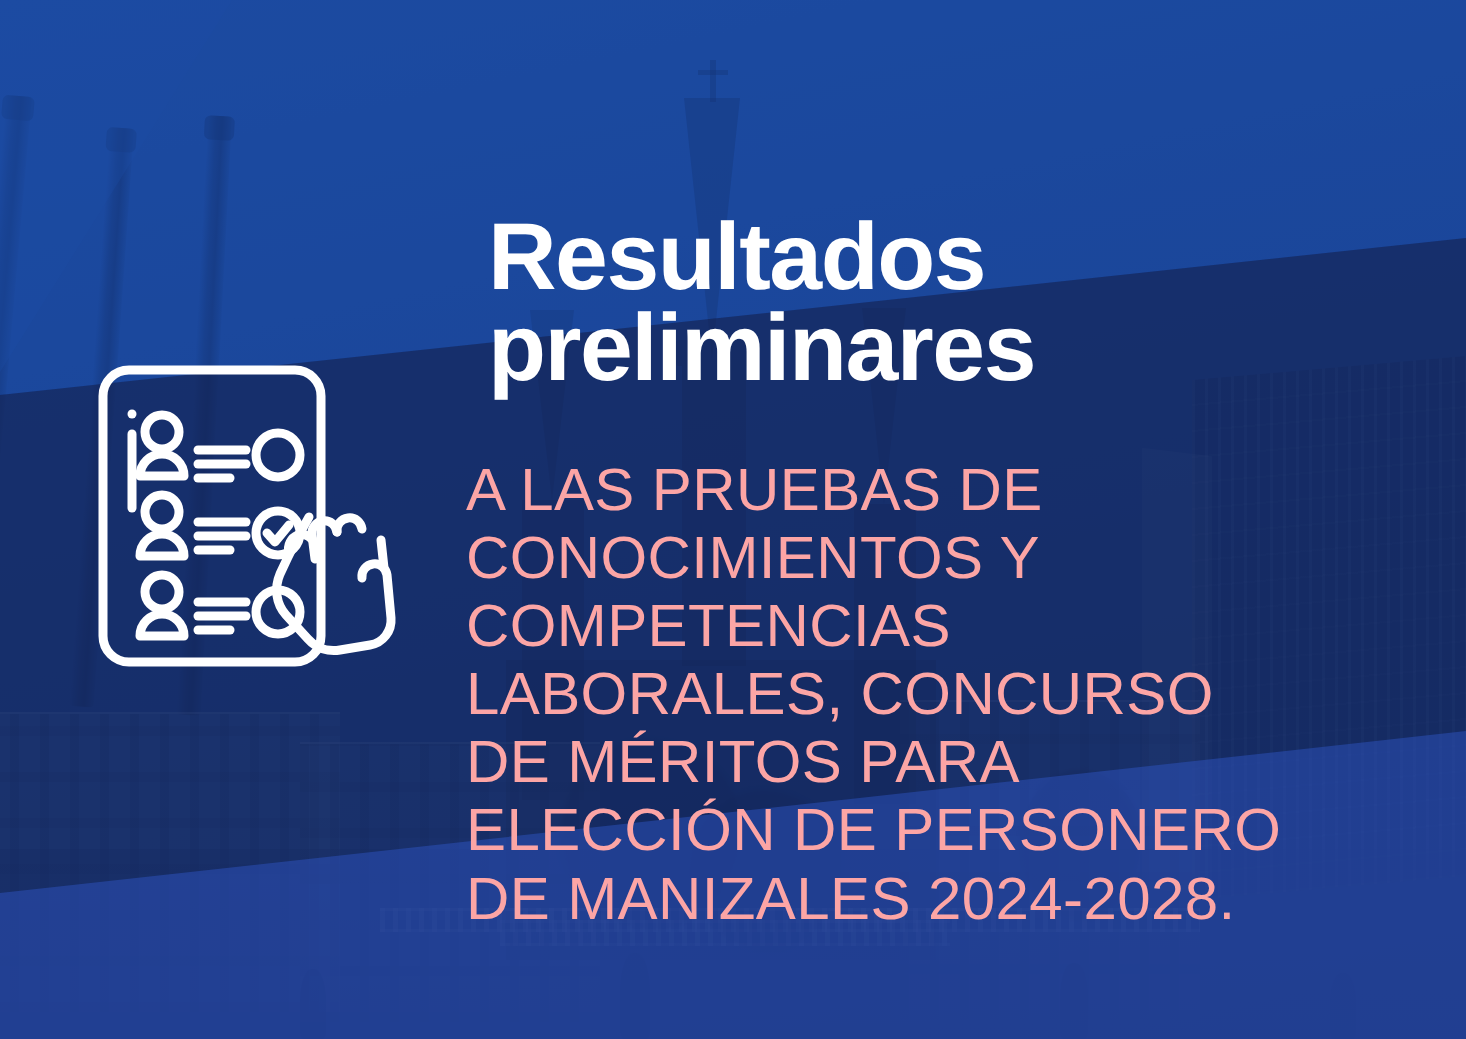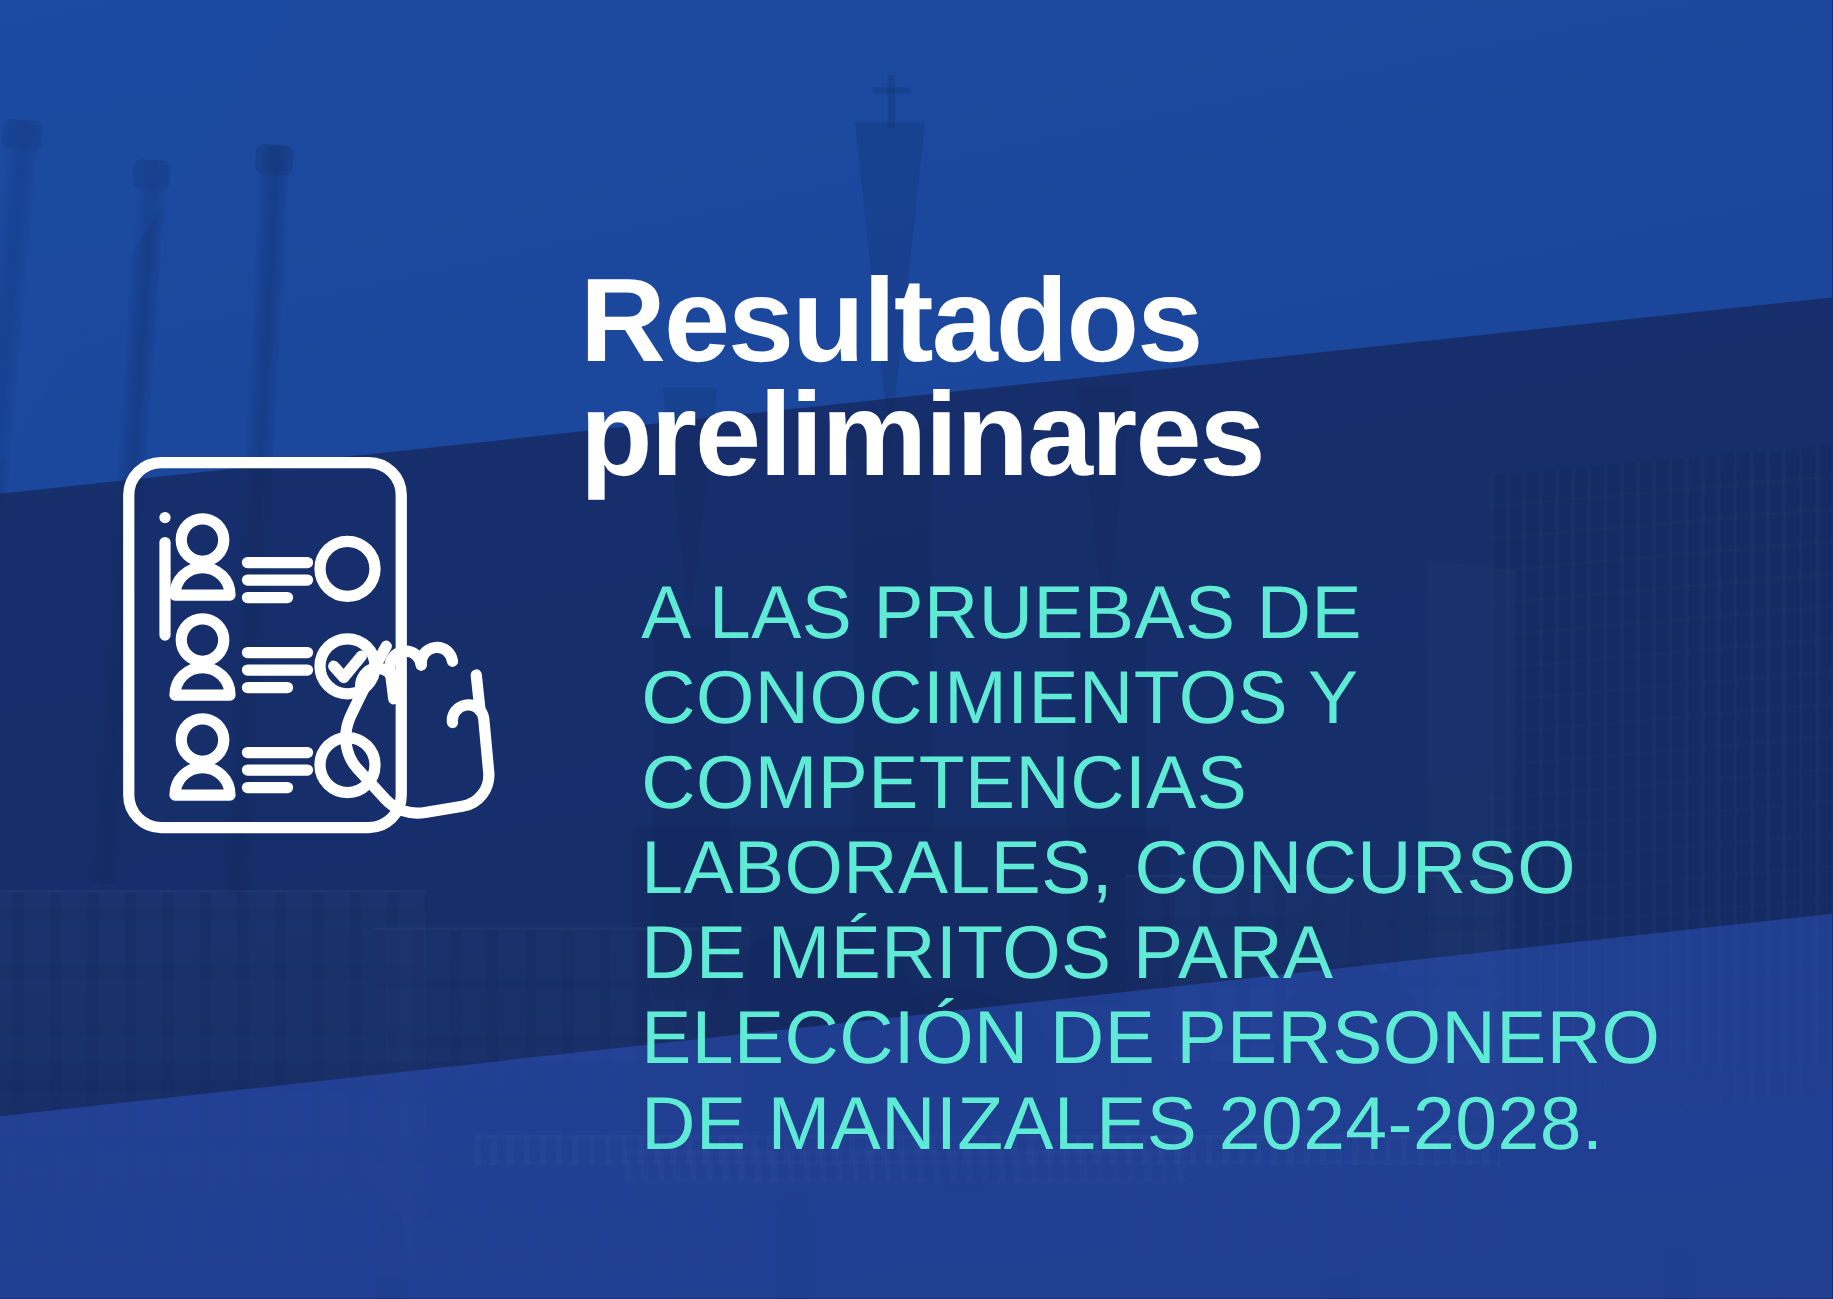--- a/index.html
+++ b/index.html
@@ -118,44 +118,43 @@
     background:#1f50ad;
     opacity:.30;
     clip-path:polygon(0 0,232px 0,0 372px);
   }
 
   
   .content{position:absolute;inset:0;}
 
   #headline{
     position:absolute;
-    left:464px;
+    left:488px;
     top:148px;
     width:940px;
     color:#ffffff;
     font-size:95px;
     line-height:.96;
     font-weight:700;
     letter-spacing:-1.5px;
     white-space:pre-line;
     text-rendering:geometricPrecision;
   }
 
   #subhead{
     position:absolute;
     left:466px;
     top:396px;
     width:950px;
-    color:#5eead4;
+    color:#fca5a5;
     font-size:60px;
     line-height:1.135;
     font-weight:300;
     letter-spacing:.4px;
     white-space:pre-line;
-    margin-left:47px;
   }
 
   #ballot-icon{
     position:absolute;
     left:94px;
     top:360px;
     width:330px;
     height:312px;
   }
   #ballot-icon svg{display:block;width:100%;height:100%;}

